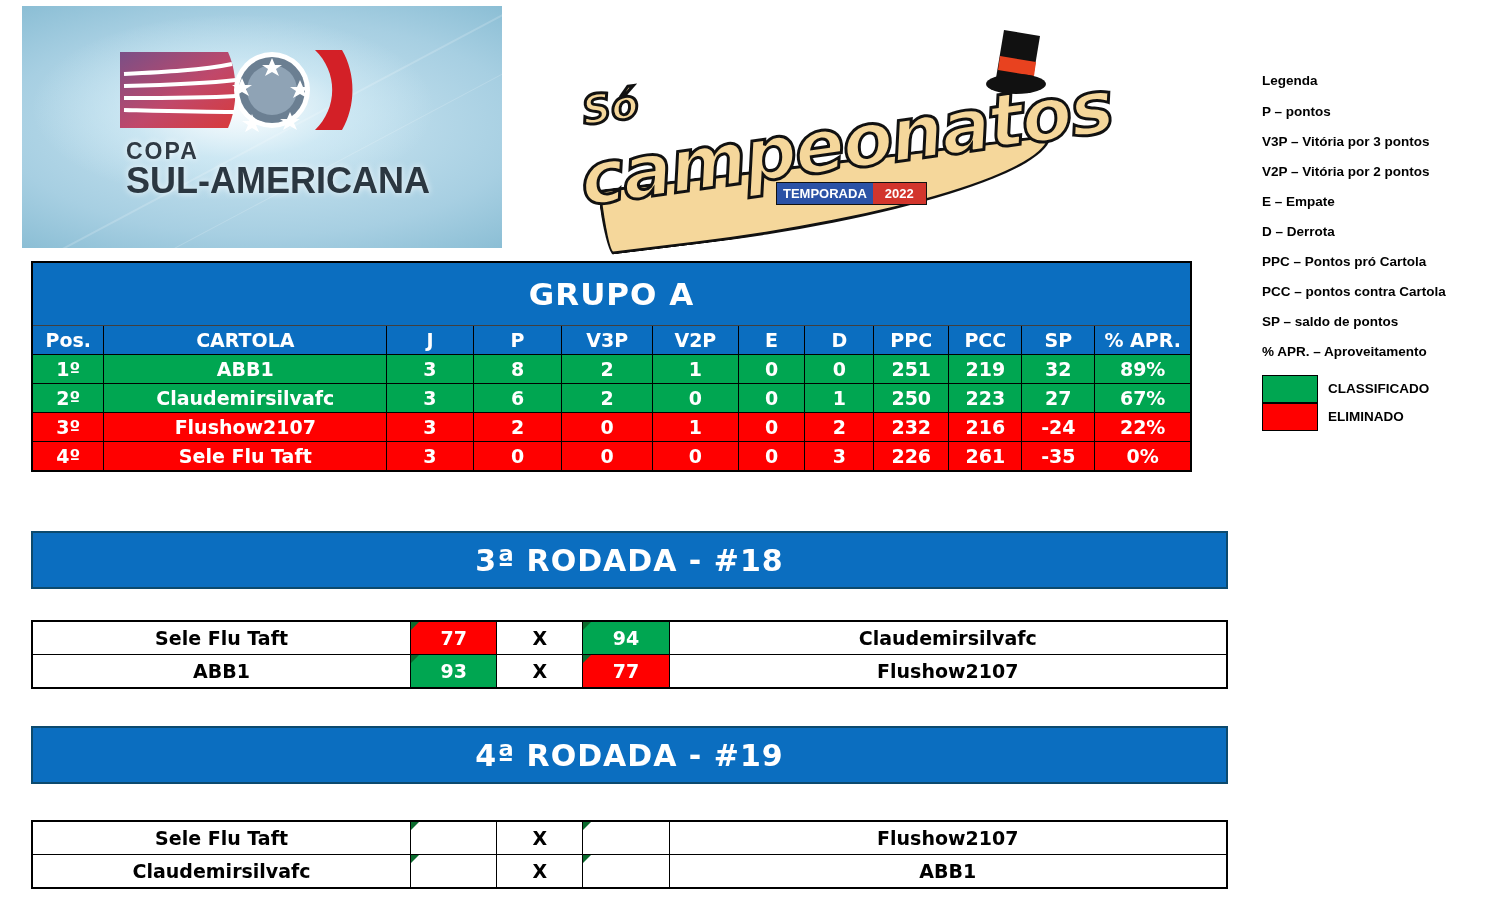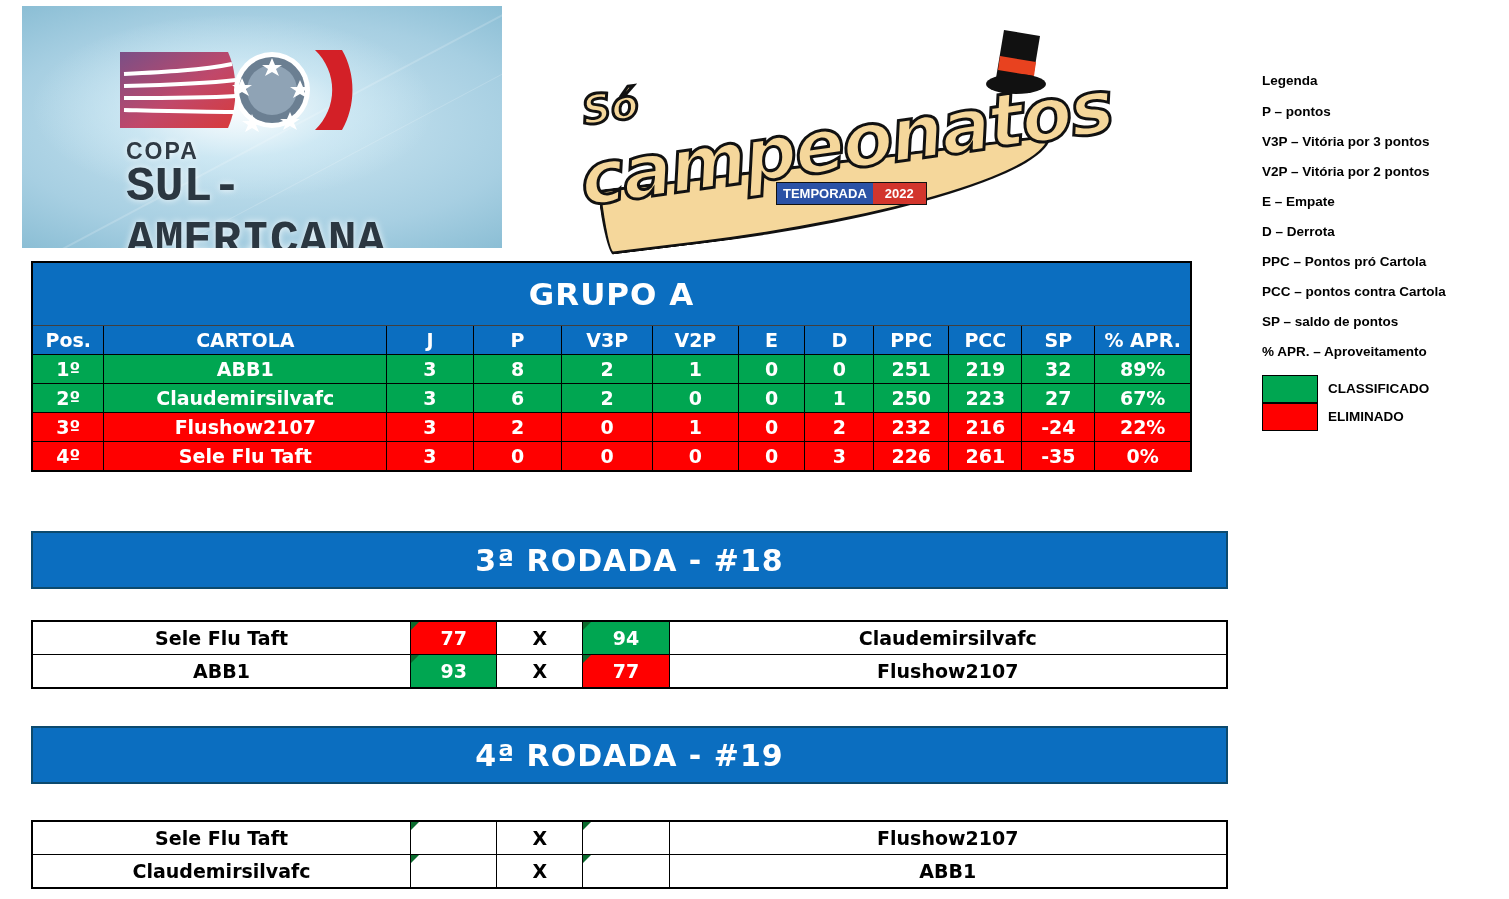--- a/index.html
+++ b/index.html
@@ -24,22 +24,22 @@
     transform:rotate(-28deg);
   }
   .sa-inner{position:absolute;left:88px;top:38px;width:320px;height:170px;}
   .sa-mark{position:absolute;left:0;top:0;width:250px;height:92px;}
   .sa-text1{
     position:absolute;left:16px;top:94px;font-weight:bold;font-size:23px;
     letter-spacing:2px;color:#2f3a44;font-family:"Liberation Sans",sans-serif;
     text-shadow:0 0 6px rgba(255,255,255,.9);
   }
   .sa-text2{
-    position:absolute;left:16px;top:116px;font-weight:bold;font-size:48px;
-    letter-spacing:0px;color:#2b3741;font-family:Liberation Mono, monospace;
+    position:absolute;left:16px;top:116px;font-weight:bold;font-size:36px;
+    letter-spacing:0px;color:#2b3741;font-family:Liberation Sans, sans-serif;
     text-shadow:0 0 7px rgba(255,255,255,.9);
   }
 
   #socampeonatos-logo{
     position:absolute;left:570px;top:12px;width:520px;height:216px;
   }
   .sc-word{
     position:absolute;left:10px;top:92px;width:470px;height:110px;
     font-family:"DejaVu Sans", sans-serif;font-weight:bold;font-style:italic;
     font-size:74px;color:#F5D79B;

